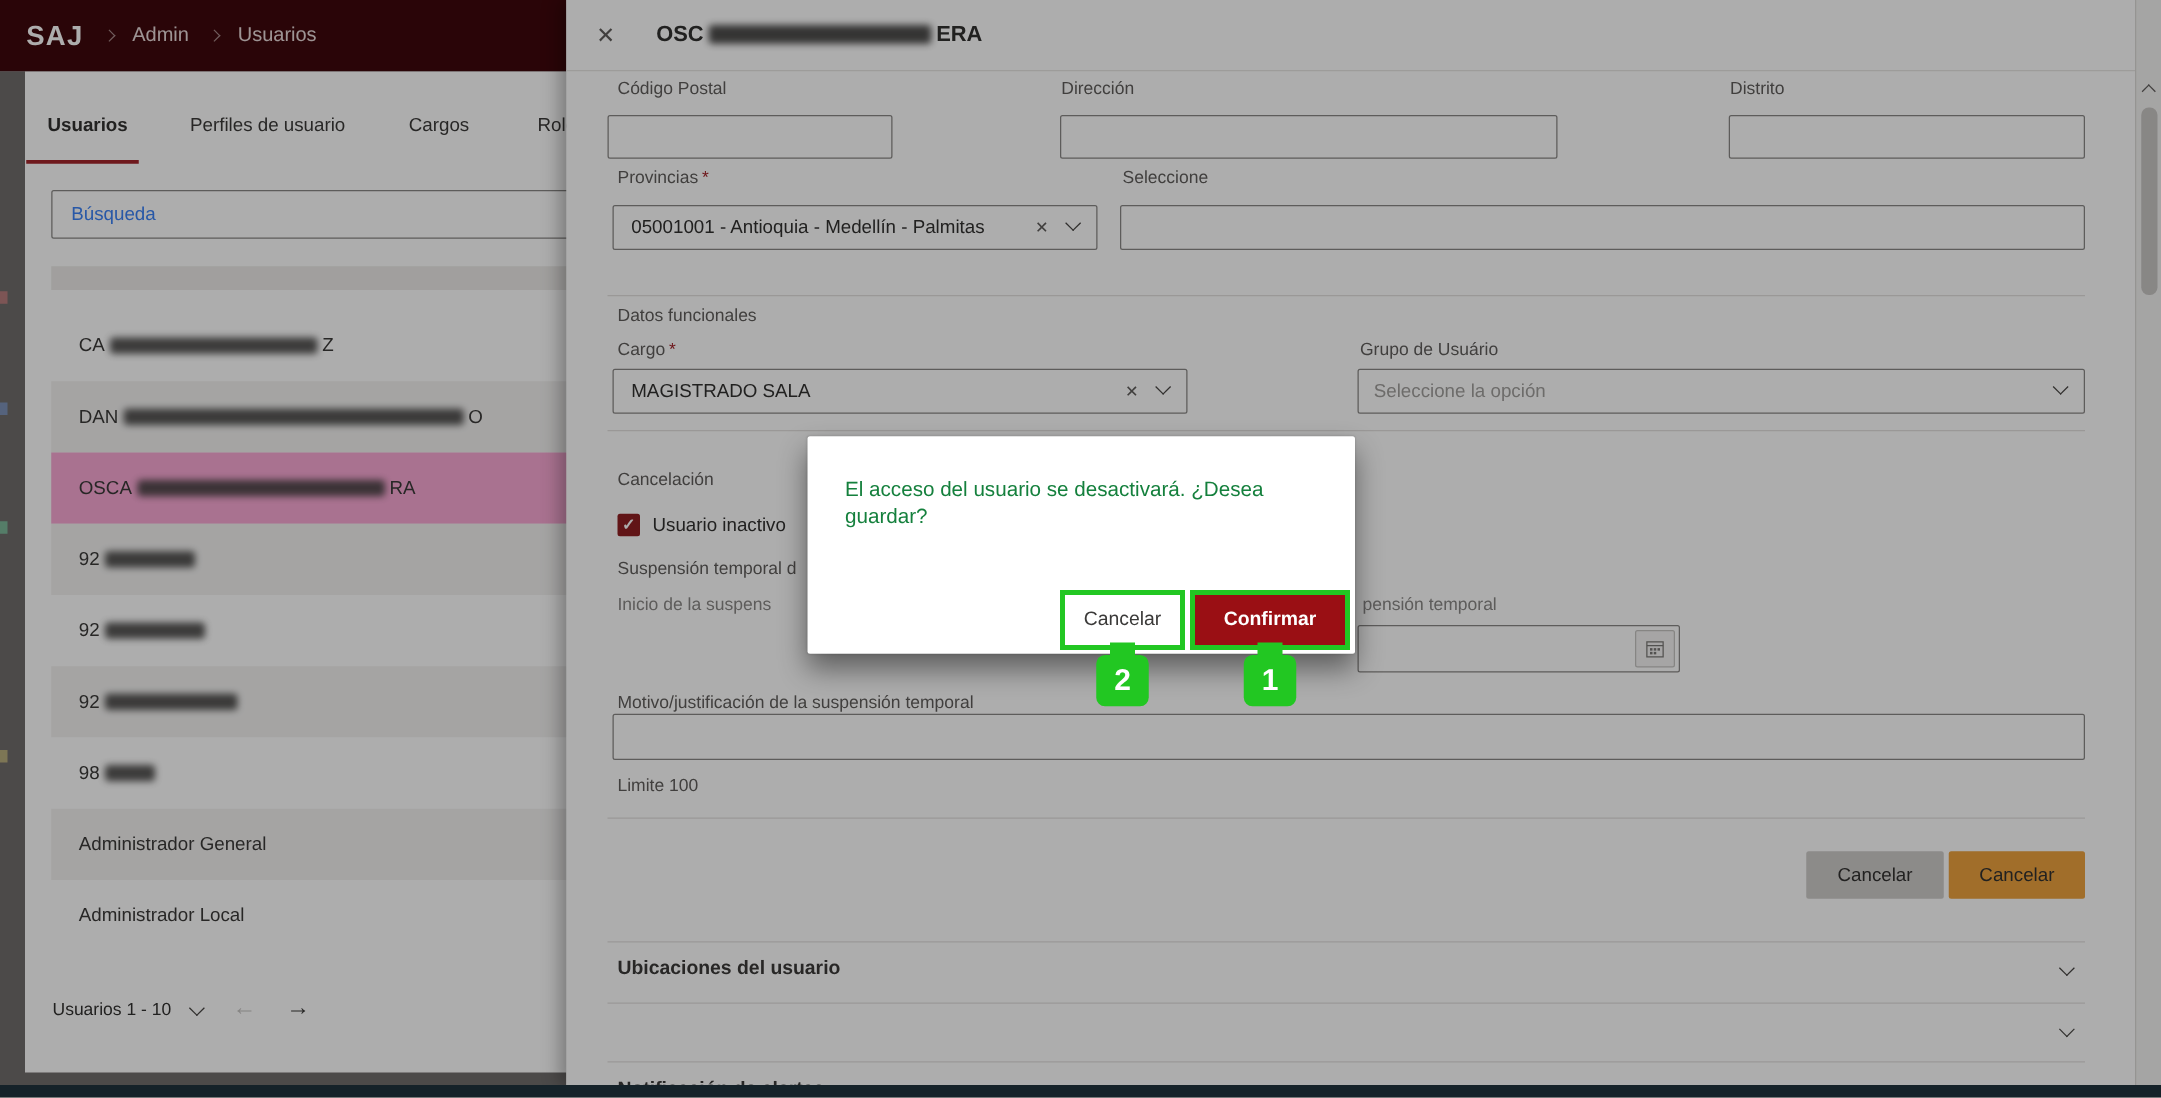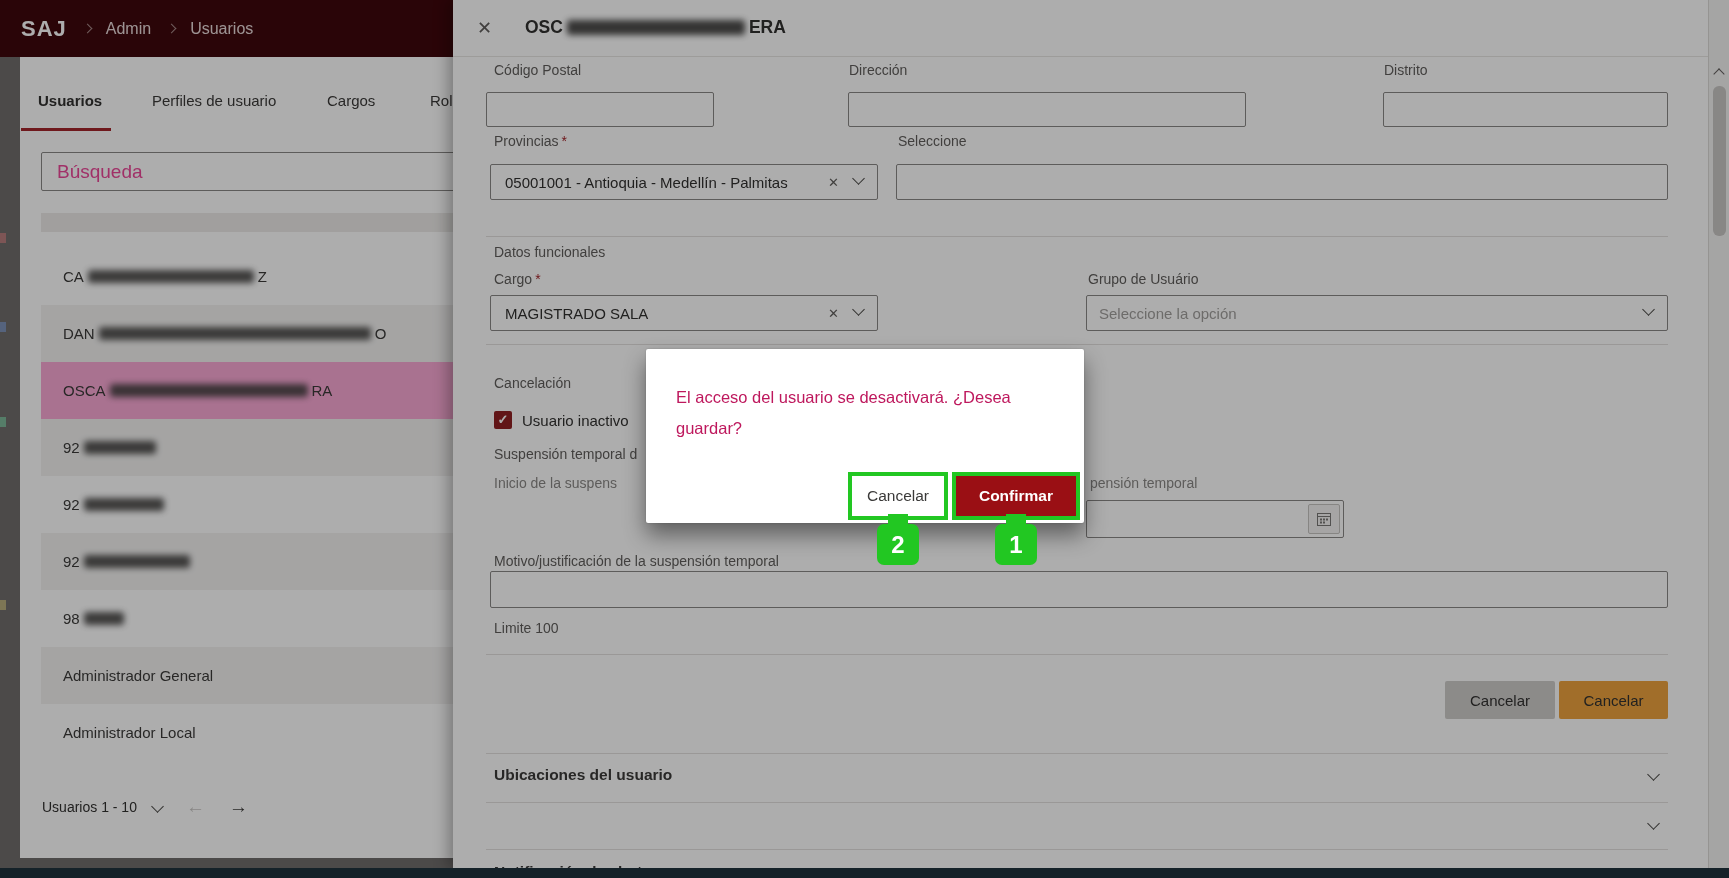--- a/index.html
+++ b/index.html
@@ -21,21 +21,21 @@
           transform:rotate(-45deg);margin:0 15px 0 17px;}
   .crumb{color:#e8dada;font-size:16px;}
 
   
   #sidebar-card{position:absolute;left:20px;top:57px;width:460px;height:801px;background:#ffffff;z-index:2;}
   .tab{position:absolute;top:35px;font-size:15px;color:#3b3a39;cursor:pointer;white-space:nowrap;}
   .tab.sel{font-weight:bold;color:#323130;}
   #tab-underline{position:absolute;left:1px;top:71px;width:90px;height:3px;background:#a4262c;}
   #search-box{position:absolute;left:21px;top:95px;width:430px;height:39px;border:1px solid #8a8886;border-radius:2px;
               background:#fff;display:flex;align-items:center;padding-left:15px;}
-  #search-box .ph{color:#ec4899;font-size:19px;}
+  #search-box .ph{color:#3b82f6;font-size:15px;}
   #list-header{position:absolute;left:21px;top:156px;width:439px;height:19px;background:#edebe9;}
   #user-list{position:absolute;left:21px;top:191px;width:439px;}
   .lrow{height:57px;display:flex;align-items:center;padding-left:22px;font-size:15px;color:#3b3a39;background:#fff;cursor:pointer;}
   .lrow.stripe{background:#f3f2f1;}
   .lrow.sel{background:#f9a8d4;}
   .blur{display:inline-block;height:13px;background:#3c3b3a;opacity:.85;filter:blur(3px);border-radius:3px;margin:0 4px;}
   #pagination{position:absolute;left:22px;top:740px;display:flex;align-items:center;font-size:14px;color:#323130;}
   #pagination .chev{margin-left:16px;}
   .pg-arrow{font-size:19px;margin-left:24px;line-height:1;}
   .pg-arrow.dis{color:#c8c6c4;}
@@ -83,21 +83,21 @@
   #scrollbar{position:absolute;left:1708px;top:0;width:21px;height:868px;background:#f4f3f2;
              border-left:1px solid #dcdad8;z-index:5;}
   #sb-caret{position:absolute;left:6px;top:64px;}
   #sb-caret .chev{border-color:#605e5c;width:8px;height:8px;}
   #sb-thumb{position:absolute;left:4px;top:86px;width:13px;height:150px;background:#c9c7c5;border-radius:6px;}
 
   
   #overlay{position:absolute;left:0;top:0;width:1729px;height:878px;background:rgba(0,0,0,0.32);z-index:10;}
   #modal{position:absolute;left:646px;top:349px;width:438px;height:174px;background:#fff;border-radius:2px;
          z-index:20;box-shadow:0 12px 22px rgba(0,0,0,.45),0 0 2px rgba(0,0,0,.2);}
-  #modal-msg{position:absolute;left:30px;top:33px;width:360px;font-size:16.5px;line-height:31px;color:#be185d;}
+  #modal-msg{position:absolute;left:30px;top:33px;width:360px;font-size:16.5px;line-height:21px;color:#15803d;}
   #modal-btns{position:absolute;right:4px;bottom:3px;display:flex;gap:4px;}
   .hl{border:4px solid #22c722;height:48px;}
   .mbtn{height:40px;display:flex;align-items:center;justify-content:center;font-size:15.5px;cursor:pointer;}
   #mbtn-cancel{width:92px;background:#fff;color:#3b3a39;}
   #mbtn-confirm{width:120px;background:#9a0f14;color:#fff;font-weight:bold;}
 
   .stem{position:absolute;width:20px;height:14px;background:#22c722;z-index:29;}
   .badge{position:absolute;width:42px;height:41px;background:#22c722;border-radius:7px;z-index:30;
          color:#fff;font-weight:bold;font-size:24px;display:flex;align-items:center;justify-content:center;}
 </style>
@@ -205,21 +205,21 @@
     </div>
     <div class="flabel" style="left:445px;top:133px;">Seleccione</div>
     <div class="finput" style="left:443px;top:164px;width:772px;height:36px;"></div>
 
     <div class="divider" style="top:236px;"></div>
 
     <div class="sec-label" style="left:41px;top:244px;">Datos funcionales</div>
     <div class="flabel" style="left:41px;top:271px;text-align:right;">
       <span>Cargo</span><span class="req">*</span>
     </div>
-    <div class="finput" style="left:37px;top:295px;width:388px;height:36px;">
+    <div class="finput" style="left:37px;top:295px;width:460px;height:36px;">
       <span class="combo-val">MAGISTRADO SALA</span>
       <span class="ico-x">✕</span>
       <span class="ico-chev chev"></span>
     </div>
     <div class="flabel" style="left:635px;top:271px;">Grupo de Usuário</div>
     <div class="finput" style="left:633px;top:295px;width:582px;height:36px;">
       <span class="combo-ph">Seleccione la opción</span>
       <span class="ico-chev chev"></span>
     </div>
 

